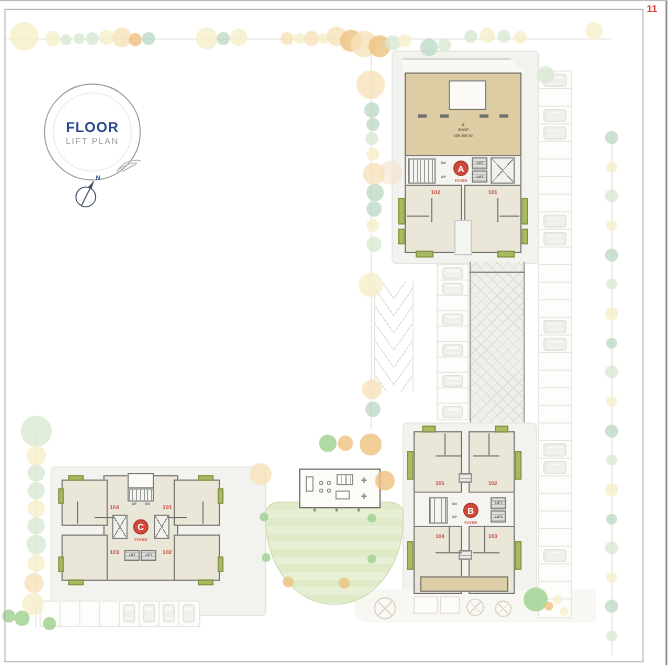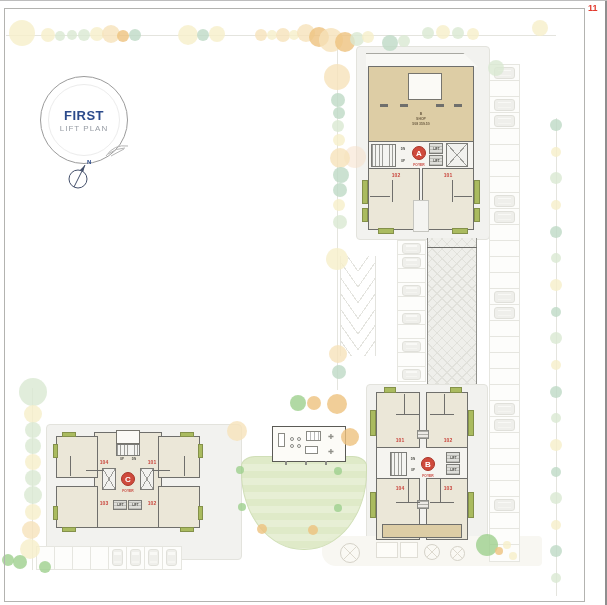--- a/index.html
+++ b/index.html
@@ -379,21 +379,21 @@
       <div class="tree" style="left: 257px; top: 524px; width: 10px; height: 10px; background: rgb(238, 194, 126);"></div>
       <div class="tree" style="left: 308px; top: 525px; width: 10px; height: 10px; background: rgb(238, 194, 126);"></div>
       <div class="tree" style="left: 476px; top: 534px; width: 22px; height: 22px; background: rgb(158, 208, 141);"></div>
       <div class="tree" style="left: 495px; top: 547px; width: 8px; height: 8px; background: rgb(238, 194, 126);"></div>
       <div class="tree" style="left: 503px; top: 541px; width: 8px; height: 8px; background: rgb(246, 239, 201);"></div>
       <div class="tree" style="left: 509px; top: 552px; width: 8px; height: 8px; background: rgb(246, 239, 201);"></div>
     </div>
 
   <div class="stamp-outer" style="left:40px;top:76px;width:86px;height:86px;"></div>
   <div class="stamp-inner" style="left:48px;top:84px;width:70px;height:70px;">
-    <div class="stamp-title">FIRST</div>
+    <div class="stamp-title">FLOOR</div>
     <div class="stamp-sub">LIFT PLAN</div>
   </div>
   <svg class="abs" style="left:104px;top:140px;" width="26" height="20" viewBox="0 0 26 20">
     <path d="M2 16 Q10 4 24 6 M4 14 Q12 8 21 8 M7 16 L20 9" stroke="#b5b5b5" stroke-width="1" fill="none"></path>
   </svg>
 
   <svg class="abs" style="left:62px;top:156px;" width="36" height="38" viewBox="0 0 36 38">
     <circle cx="16" cy="23" r="9" fill="none" stroke="#44506b" stroke-width="1"></circle>
     <line x1="12" y1="31" x2="23" y2="9" stroke="#44506b" stroke-width="1"></line>
     <path d="M23 9 l-5 5 l3.4 1.4 z" fill="#44506b"></path>

